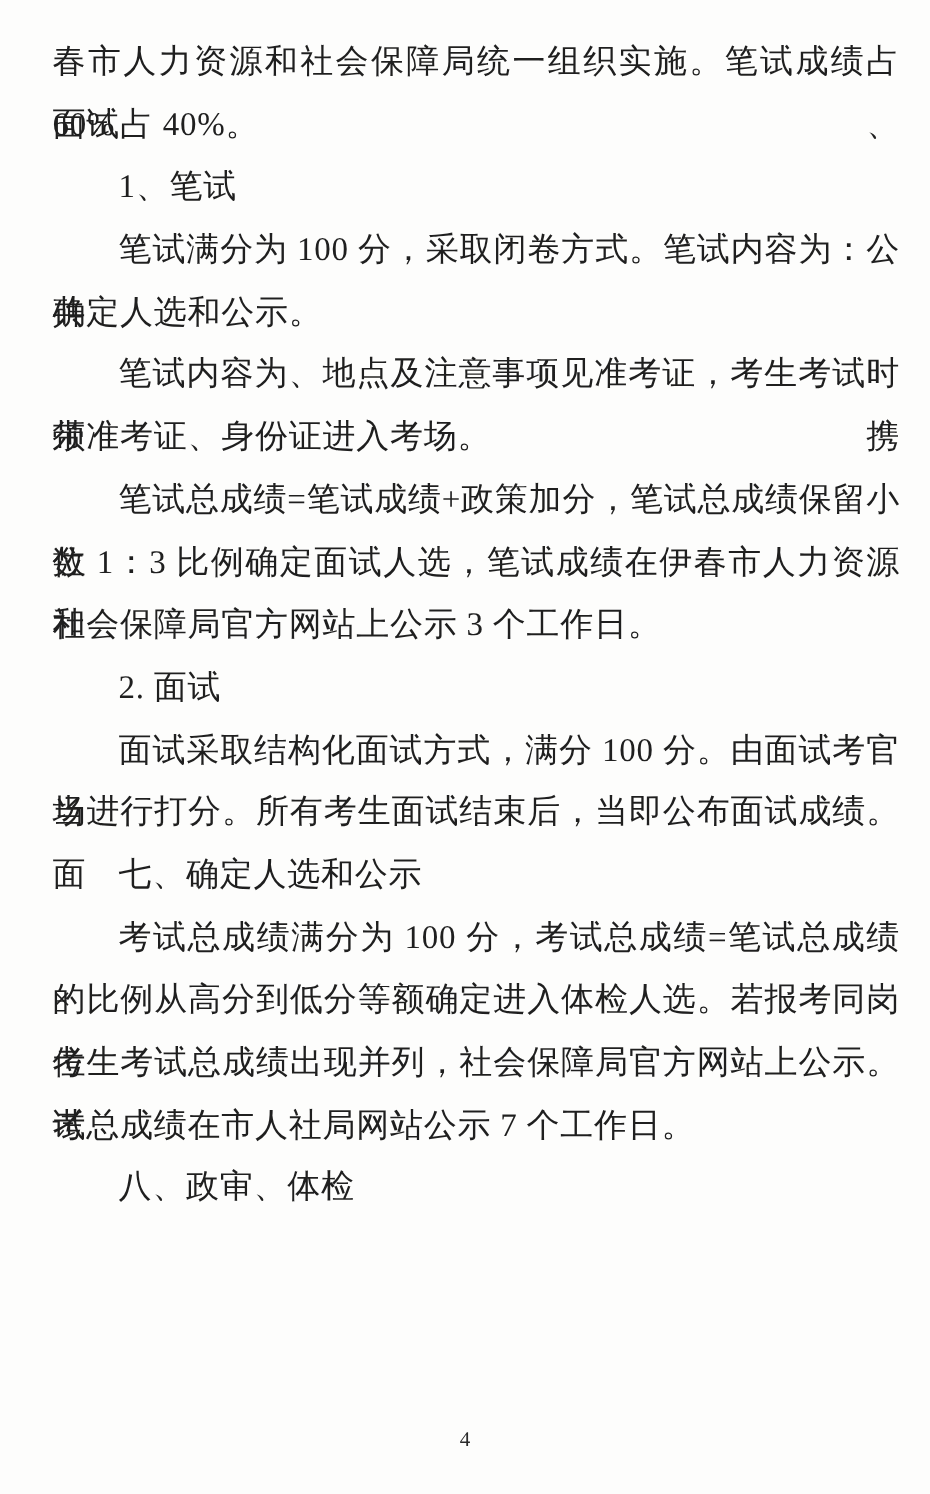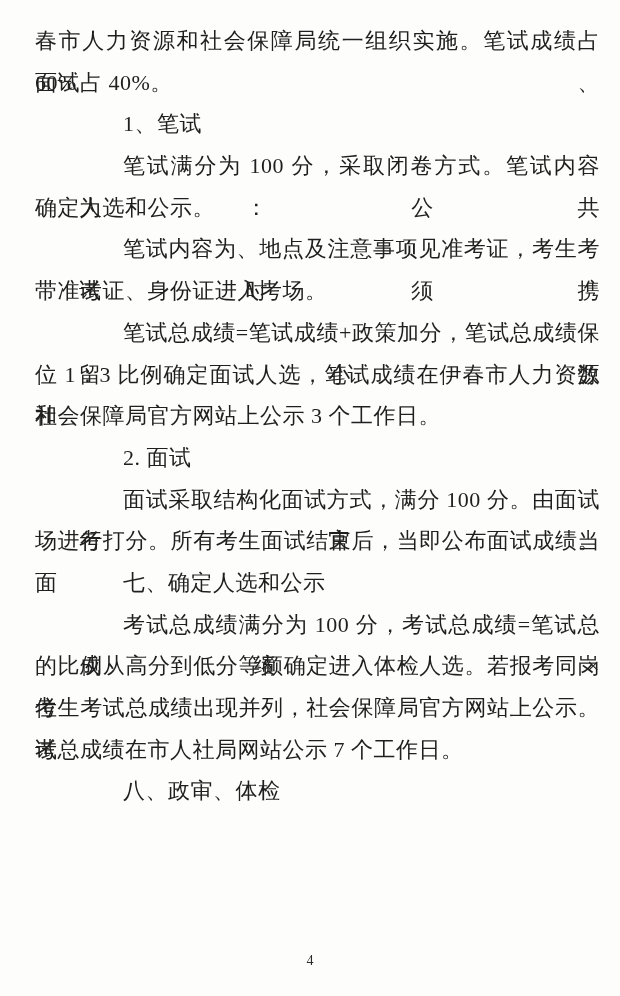--- a/index.html
+++ b/index.html
@@ -31,21 +31,20 @@
     white-space: nowrap;
     letter-spacing: 0.5px;
   }
   .line.justify {
     white-space: normal;
     text-align: justify;
     text-align-last: justify;
   }
   .line.indent {
     text-indent: 2em;
-    margin-left: 44px;
   }
   .page-number {
     position: absolute;
     top: 953px;
     left: 0;
     width: 100%;
     text-align: center;
     font-size: 14px;
     color: #2a2a2a;
   }

